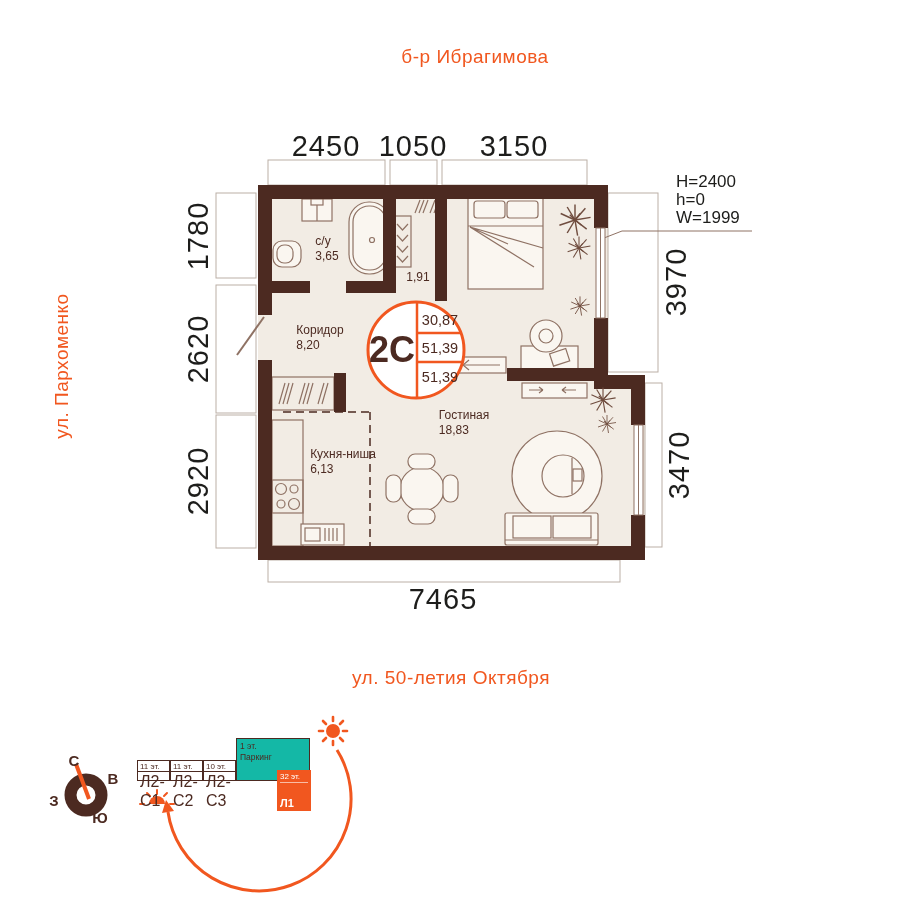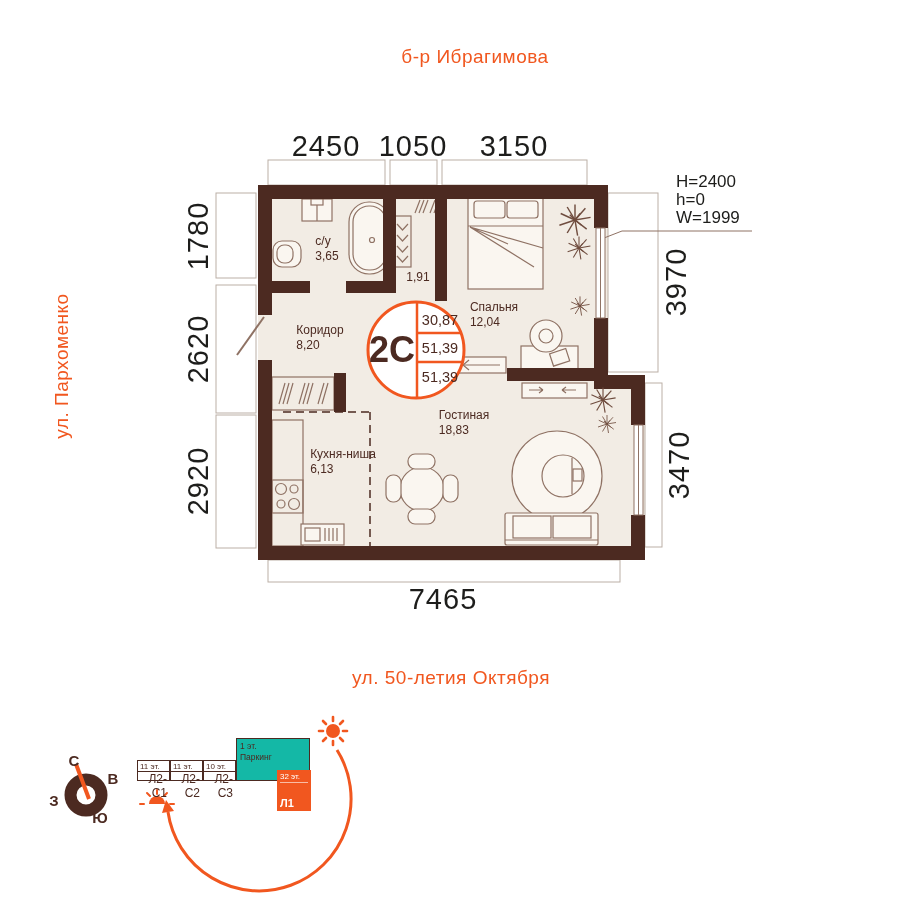--- a/index.html
+++ b/index.html
@@ -11,21 +11,21 @@
   .dim{font-size:29px;color:#1d1d1b;letter-spacing:1px;}
   .street{font-size:19px;color:#f1571f;letter-spacing:0.5px;}
   .room{font-size:12px;color:#4c2a21;text-align:left;line-height:1.25;}
   .spec{position:absolute;left:676px;top:173px;font-size:17px;color:#1d1d1b;line-height:1.05;}
   .badge-type{font-size:36px;font-weight:bold;color:#4c2a21;}
   .badge-val{font-size:14.5px;color:#4c2a21;}
   .compass-letter{font-size:15px;font-weight:bold;color:#4c2a21;}
   .blk{position:absolute;box-sizing:border-box;border:1px solid #4c2a21;background:#ffffff;
        color:#4c2a21;line-height:1.15;}
   .blk .floors{font-size:8px;padding:1px 2px 0 2px;border-bottom:1px solid #4c2a21;}
-  .blk .bname{font-size:12px;padding:1px 2px;text-align:right;}
+  .blk .bname{font-size:16px;padding:1px 2px;}
   .blk-parking{position:absolute;box-sizing:border-box;border:1px solid #4c2a21;background:#14b8a6;
        color:#4c2a21;font-size:8.5px;line-height:1.3;padding:2px 3px;}
   .blk-tower{position:absolute;box-sizing:border-box;background:#f1571f;color:#ffffff;
        display:flex;flex-direction:column;justify-content:space-between;padding:2px 3px;}
   .blk-tower .floors{font-size:8px;border-bottom:1px solid rgba(255,255,255,.6);padding-bottom:1px;}
   .blk-tower .bname{font-size:11px;font-weight:bold;}
 </style>
 </head>
 <body>
 
@@ -231,24 +231,20 @@
     <div>W=1999</div>
   </div>
 
   <div class="lbl room" style="left:327px;top:249px;">
     <div>с/у</div>
     <div>3,65</div>
   </div>
   <div class="lbl room" style="left:418px;top:277px;">
     <div>1,91</div>
   </div>
-  <div class="lbl room" style="left:494px;top:315px;">
-    <div>Спальня</div>
-    <div>12,04</div>
-  </div>
   <div class="lbl room" style="left:320px;top:338px;">
     <div>Коридор</div>
     <div>8,20</div>
   </div>
   <div class="lbl room" style="left:343px;top:462px;">
     <div>Кухня-ниша</div>
     <div>6,13</div>
   </div>
   <div class="lbl room" style="left:464px;top:423px;">
     <div>Гостиная</div>

